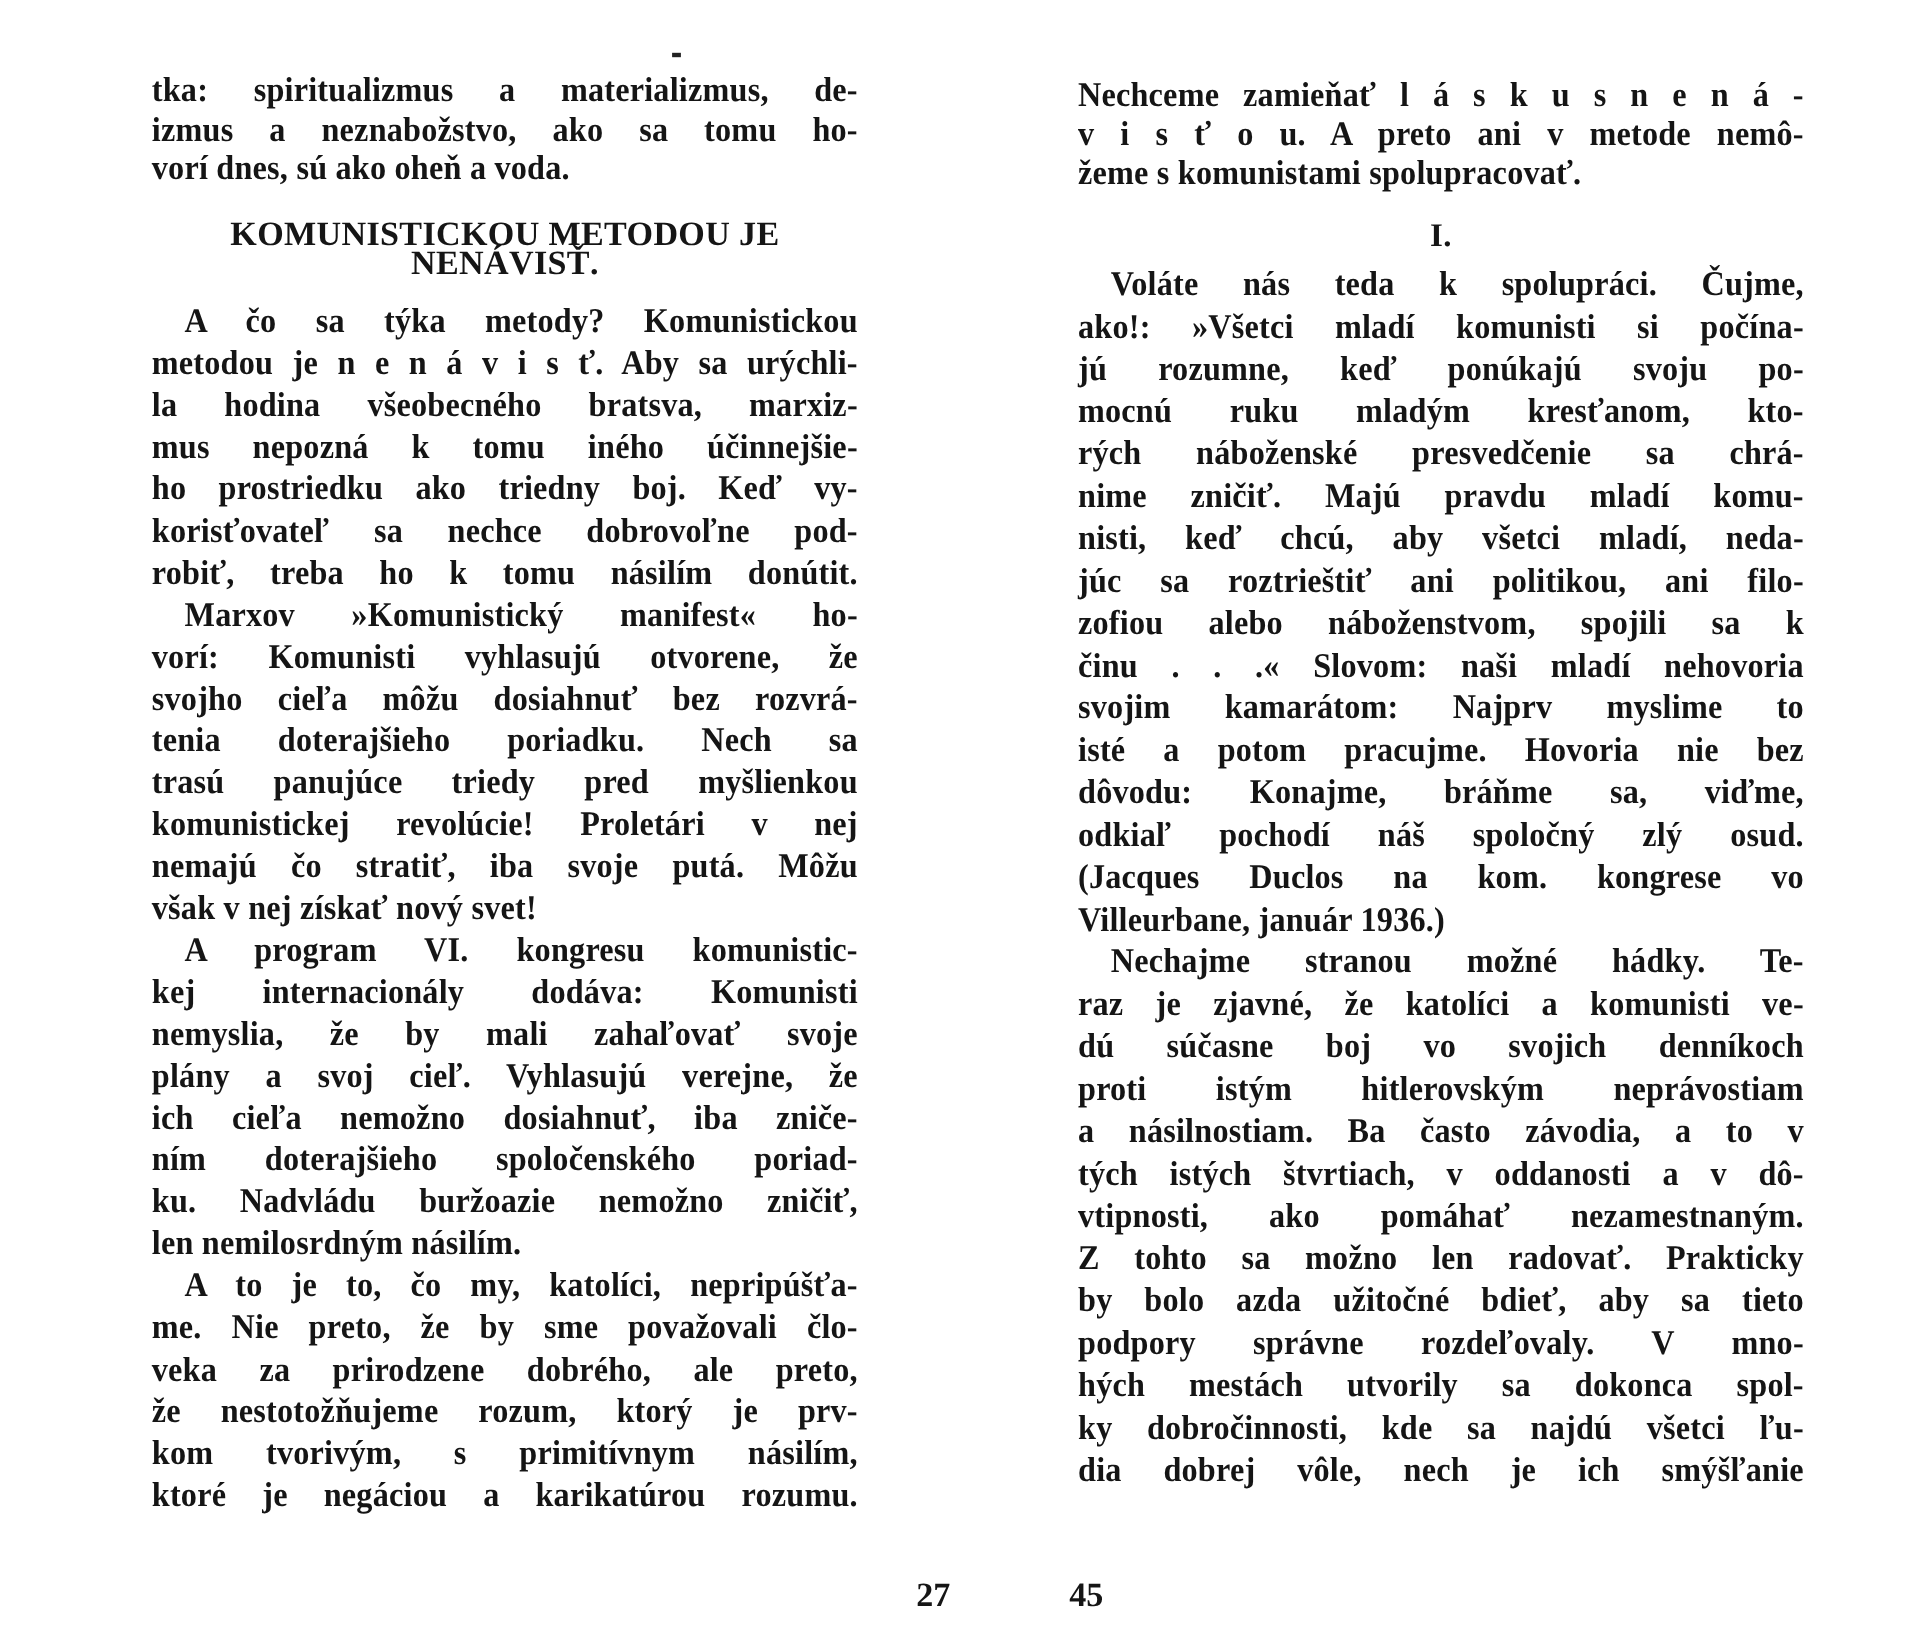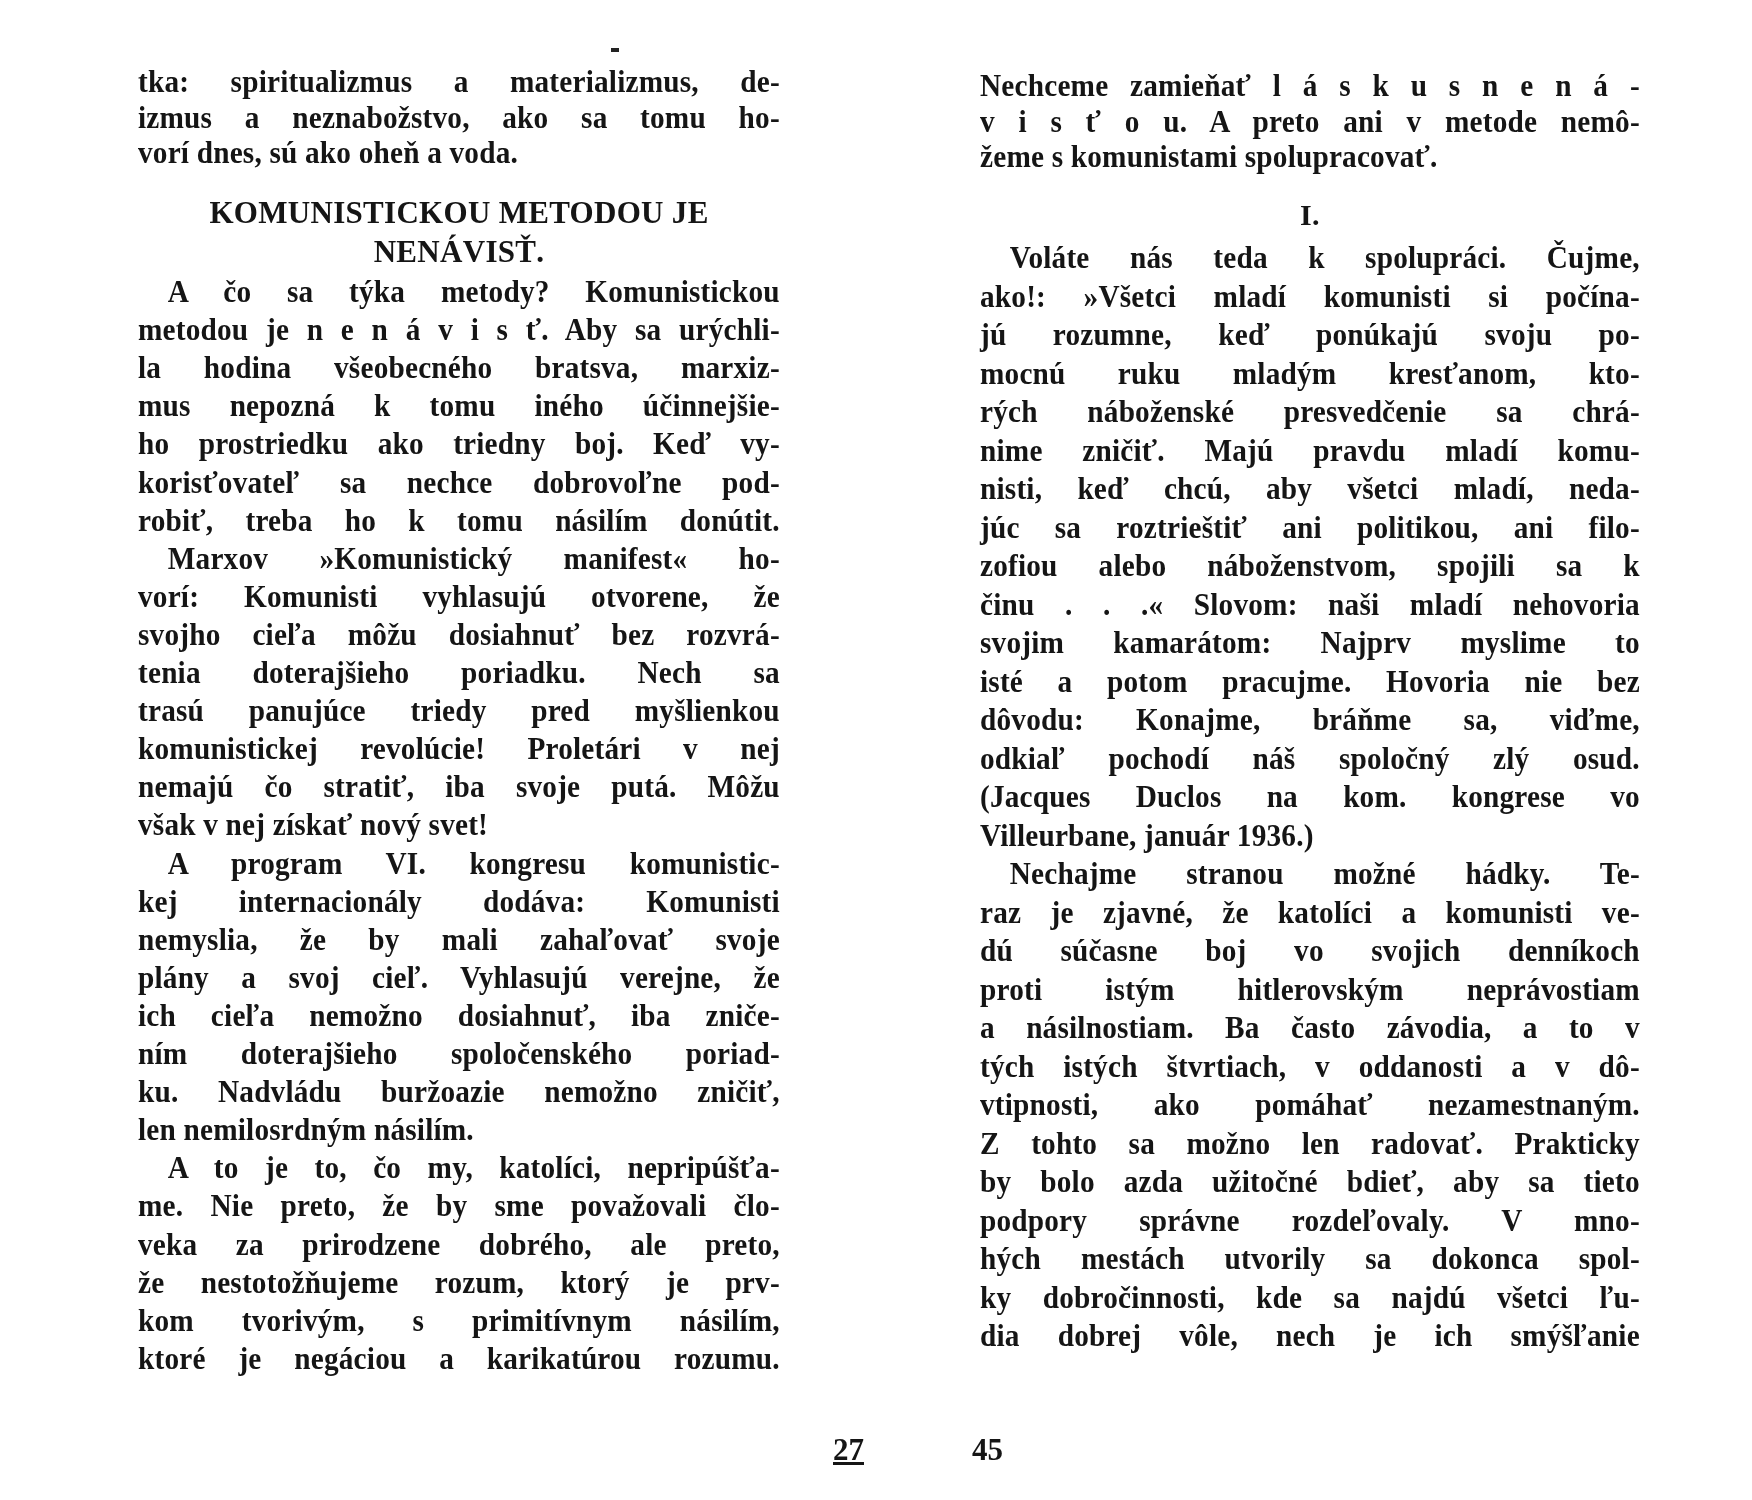--- a/index.html
+++ b/index.html
@@ -76,21 +76,21 @@
 <body>
 
 <div class="page page-left">
   <div class="mark" style="left:473px;"></div>
   <div id="left-top">
       <div class="line" style="top: 62px; box-sizing: border-box;">tka: spiritualizmus a materializmus, de-</div>
       <div class="line" style="top: 97.5px; box-sizing: border-box;">izmus a neznabožstvo, ako sa tomu ho-</div>
       <div class="line last" style="top: 133px; box-sizing: border-box;">vorí dnes, sú ako oheň a voda.</div>
     </div>
   <div class="heading" style="top:194px;">KOMUNISTICKOU METODOU JE</div>
-  <div class="heading" style="top:233px;">NENÁVISŤ.</div>
+  <div class="heading" style="top:220px;">NENÁVISŤ.</div>
   <div id="left-body">
       <div class="line" style="top: 272px; padding-left: 32px; box-sizing: border-box;">A čo sa týka metody? Komunistickou</div>
       <div class="line" style="top: 310.1px; box-sizing: border-box;">metodou je n e n á v i s ť. Aby sa urýchli-</div>
       <div class="line" style="top: 348.2px; box-sizing: border-box;">la hodina všeobecného bratsva, marxiz-</div>
       <div class="line" style="top: 386.3px; box-sizing: border-box;">mus nepozná k tomu iného účinnejšie-</div>
       <div class="line" style="top: 424.4px; box-sizing: border-box;">ho prostriedku ako triedny boj. Keď vy-</div>
       <div class="line" style="top: 462.5px; box-sizing: border-box;">korisťovateľ sa nechce dobrovoľne pod-</div>
       <div class="line" style="top: 500.6px; box-sizing: border-box;">robiť, treba ho k tomu násilím donútit.</div>
       <div class="line" style="top: 538.7px; padding-left: 32px; box-sizing: border-box;">Marxov »Komunistický manifest« ho-</div>
       <div class="line" style="top: 576.8px; box-sizing: border-box;">vorí: Komunisti vyhlasujú otvorene, že</div>
@@ -108,21 +108,21 @@
       <div class="line" style="top: 1034px; box-sizing: border-box;">ním doterajšieho spoločenského poriad-</div>
       <div class="line" style="top: 1072.1px; box-sizing: border-box;">ku. Nadvládu buržoazie nemožno zničiť,</div>
       <div class="line last" style="top: 1110.2px; box-sizing: border-box;">len nemilosrdným násilím.</div>
       <div class="line" style="top: 1148.3px; padding-left: 32px; box-sizing: border-box;">A to je to, čo my, katolíci, nepripúšťa-</div>
       <div class="line" style="top: 1186.4px; box-sizing: border-box;">me. Nie preto, že by sme považovali člo-</div>
       <div class="line" style="top: 1224.5px; box-sizing: border-box;">veka za prirodzene dobrého, ale preto,</div>
       <div class="line" style="top: 1262.6px; box-sizing: border-box;">že nestotožňujeme rozum, ktorý je prv-</div>
       <div class="line" style="top: 1300.7px; box-sizing: border-box;">kom tvorivým, s primitívnym násilím,</div>
       <div class="line" style="top: 1338.8px; box-sizing: border-box;">ktoré je negáciou a karikatúrou rozumu.</div>
     </div>
-  <div class="folio" style="top:1430px; right:-84px;text-decoration:underline;">27</div>
+  <div class="folio" style="top:1430px; right:-84px;">27</div>
 </div>
 
 <div class="page page-right">
   <div id="right-top">
       <div class="line" style="top: 66px; box-sizing: border-box;">Nechceme zamieňať l á s k u  s  n e n á -</div>
       <div class="line" style="top: 101.5px; box-sizing: border-box;">v i s ť o u. A preto ani v metode nemô-</div>
       <div class="line last" style="top: 137px; box-sizing: border-box;">žeme s komunistami spolupracovať.</div>
     </div>
   <div class="heading" style="top:196px; font-size:30px;">I.</div>
   <div id="right-body">

